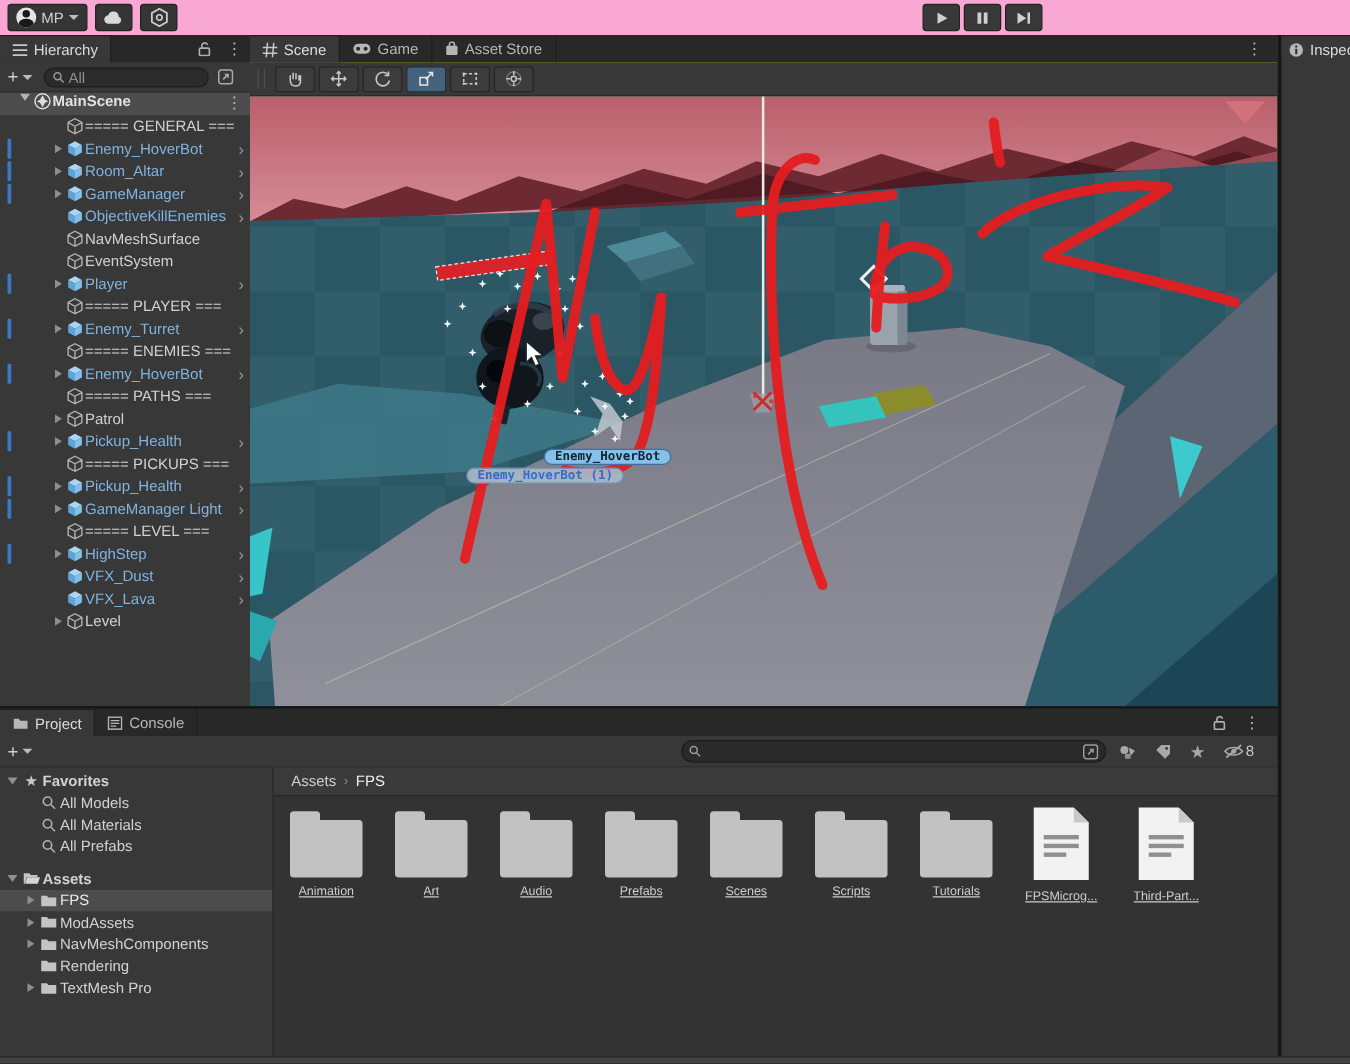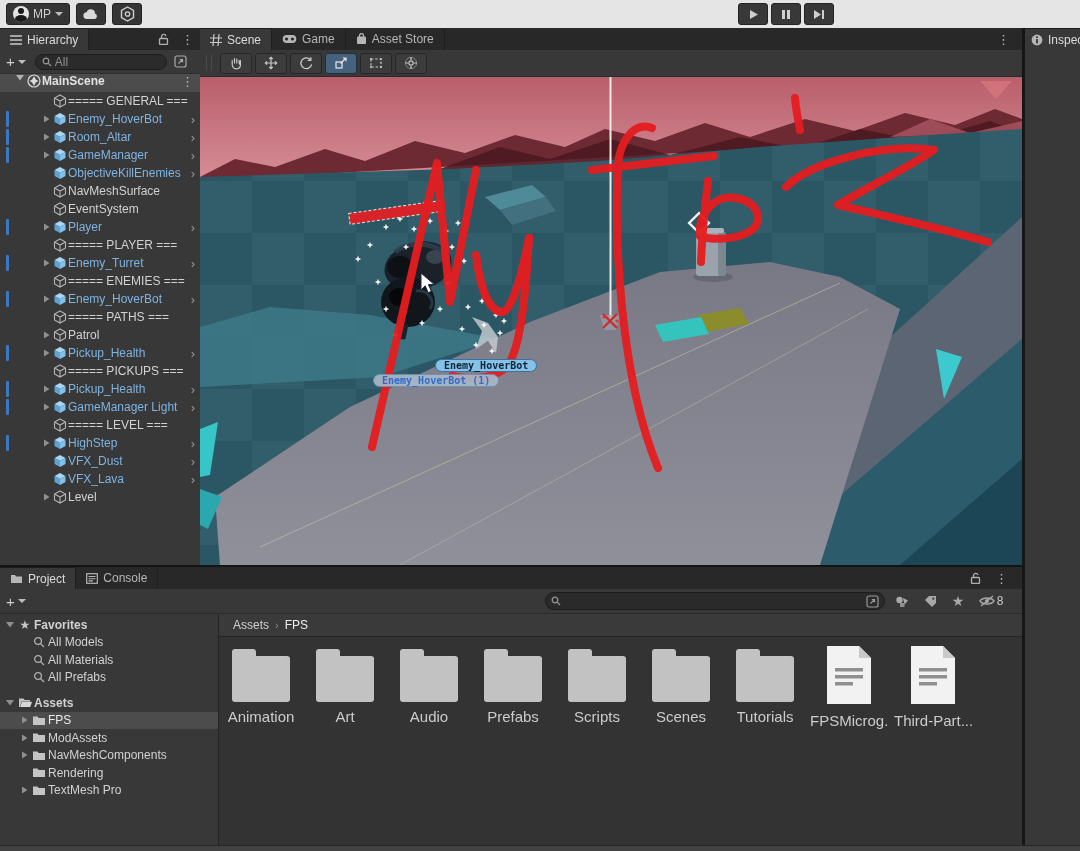--- a/index.html
+++ b/index.html
@@ -1,21 +1,21 @@
 <!DOCTYPE html>
 <html><head>
 <meta charset="utf-8">
 <style>
   * { margin:0; padding:0; box-sizing:border-box; }
   html,body { width:1080px; height:851px; overflow:hidden; background:#191919;
     font-family:"Liberation Sans","DejaVu Sans",sans-serif; color:#d2d2d2; font-size:12px; }
   #app { position:relative; width:1080px; height:851px; }
 
   
-  #topbar { position:absolute; left:0; top:0; width:1080px; height:28px; background:#e5e5e5; }
+  #topbar { position:absolute; left:0; top:0; width:1080px; height:28px; background:#f9a8d4; }
   .tb-btn { position:absolute; top:3px; height:22px; background:#353535; border:1px solid #232323;
     border-radius:3px; display:flex; align-items:center; justify-content:center; gap:4px; color:#cfcfcf; }
   #account-btn { left:6px; width:64px; }
   #cloud-btn { left:76px; width:30px; }
   #vc-btn { left:112px; width:30px; }
   .avatar { width:16px; height:16px; border-radius:50%; background:#e4e4e4; position:relative; overflow:hidden; }
   .avatar:before { content:""; position:absolute; left:5px; top:2px; width:6px; height:6px; border-radius:50%; background:#191919; }
   .avatar:after { content:""; position:absolute; left:2px; top:9px; width:12px; height:8px; border-radius:50% 50% 0 0; background:#191919; }
   .caret { width:0; height:0; border-left:4px solid transparent; border-right:4px solid transparent; border-top:4px solid #bdbdbd; }
   #play-controls { position:absolute; left:738px; top:3px; display:flex; gap:3px; }
@@ -87,21 +87,21 @@
   .p-label.bold { font-weight:bold; }
   #tree-divider { position:absolute; left:218px; top:0; width:1px; height:231px; background:#242424; }
   #project-content { position:absolute; left:219px; top:0; width:803px; height:231px; background:#333333; }
   #breadcrumb-bar { position:absolute; left:0; top:0; width:803px; height:23px; background:#3a3a3a; border-bottom:1px solid #252525;
     display:flex; align-items:center; padding-left:14px; gap:6px; }
   .crumb { color:#cfcfcf; }
   .crumb.current { color:#ededed; }
   .crumb-sep { color:#8f8f8f; font-size:11px; }
   #asset-grid { position:absolute; left:10px; top:30px; display:flex; gap:20px; }
   .grid-item { width:64px; display:flex; flex-direction:column; align-items:center; gap:6px; }
-  .grid-label { font-size:15px; color:#cccccc; max-width:78px; white-space:nowrap; overflow:hidden; }
+  .grid-label { font-size:10px; color:#cccccc; max-width:78px; white-space:nowrap; overflow:hidden;text-decoration:underline; }
   .folder-big { width:58px; height:46px; background:#c2c2c2; border-radius:3px; position:relative; margin-top:12px; }
   .folder-big:before { content:""; position:absolute; left:0; top:-7px; width:24px; height:10px; background:#c2c2c2; border-radius:3px 3px 0 0; }
 
   
   #status-bar { position:absolute; left:0; top:845px; width:1080px; height:6px; background:#424242; border-top:1px solid #262626; }
 
   svg { display:block; }
 </style>
 </head>
 <body>
@@ -922,25 +922,25 @@
             <div class="grid-item">
               <div class="folder-big"></div>
               <span class="grid-label">Audio</span>
             </div>
             <div class="grid-item">
               <div class="folder-big"></div>
               <span class="grid-label">Prefabs</span>
             </div>
             <div class="grid-item">
               <div class="folder-big"></div>
-              <span class="grid-label">Scripts</span>
+              <span class="grid-label">Scenes</span>
             </div>
             <div class="grid-item">
               <div class="folder-big"></div>
-              <span class="grid-label">Scenes</span>
+              <span class="grid-label">Scripts</span>
             </div>
             <div class="grid-item">
               <div class="folder-big"></div>
               <span class="grid-label">Tutorials</span>
             </div>
             <div class="grid-item">
               <div style="margin-top:0px;">
                 <svg width="52" height="62" viewBox="0 0 52 62">
                   <path d="M4 2 H36 L48 14 V60 H4 Z" fill="#f2f2f2"></path>
                   <path d="M36 2 L48 14 H36 Z" fill="#c9c9c9"></path>

